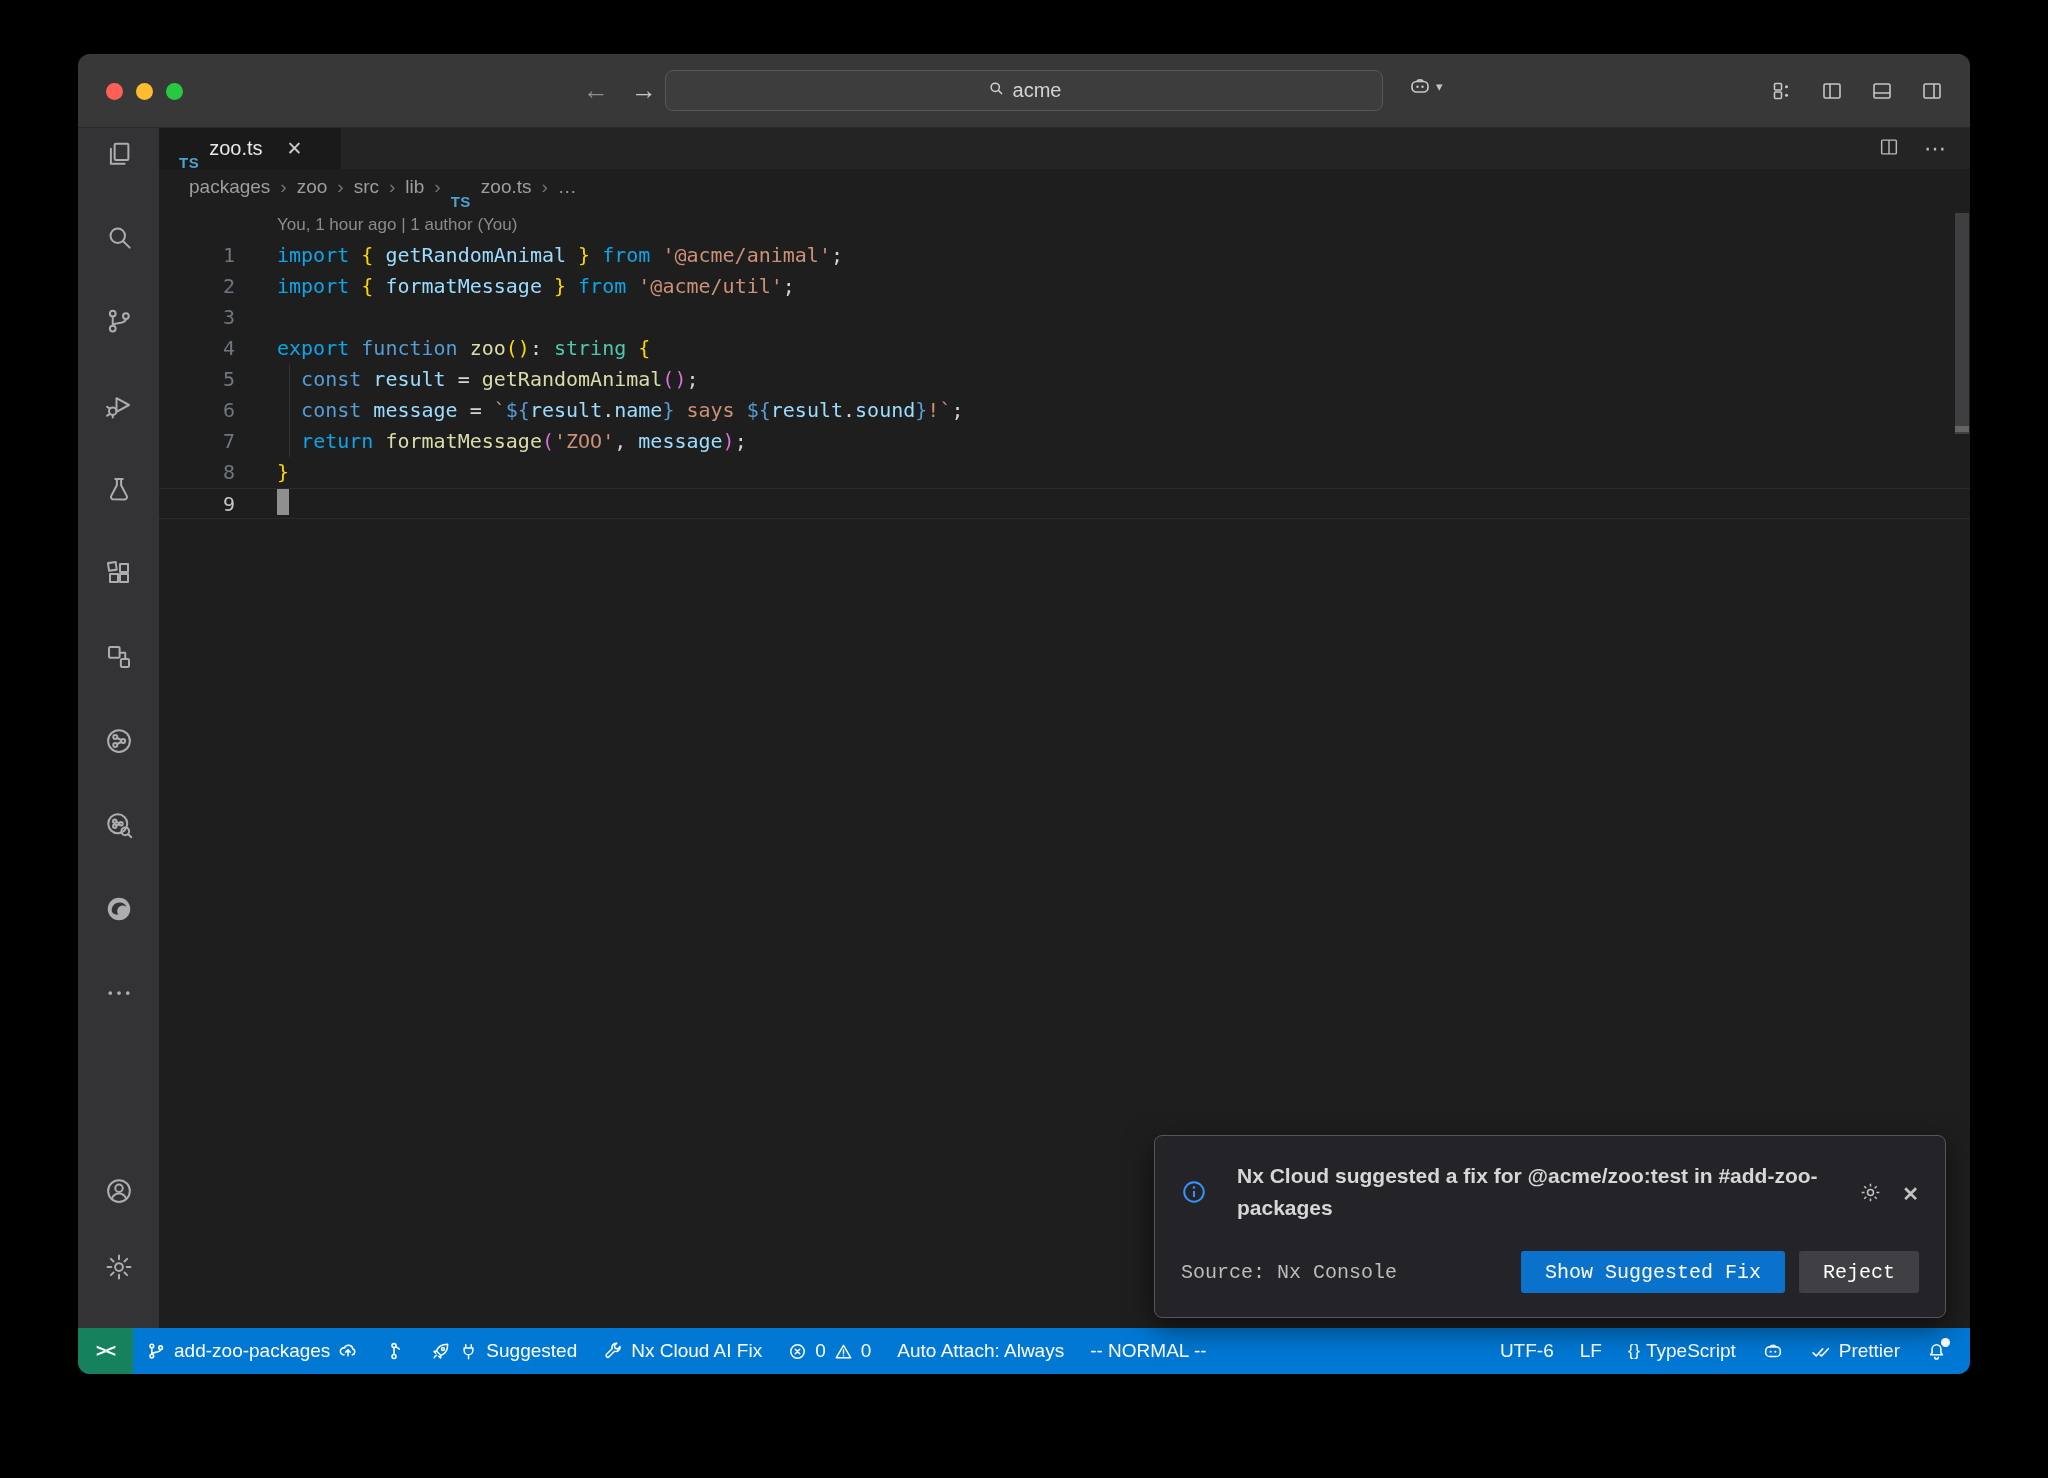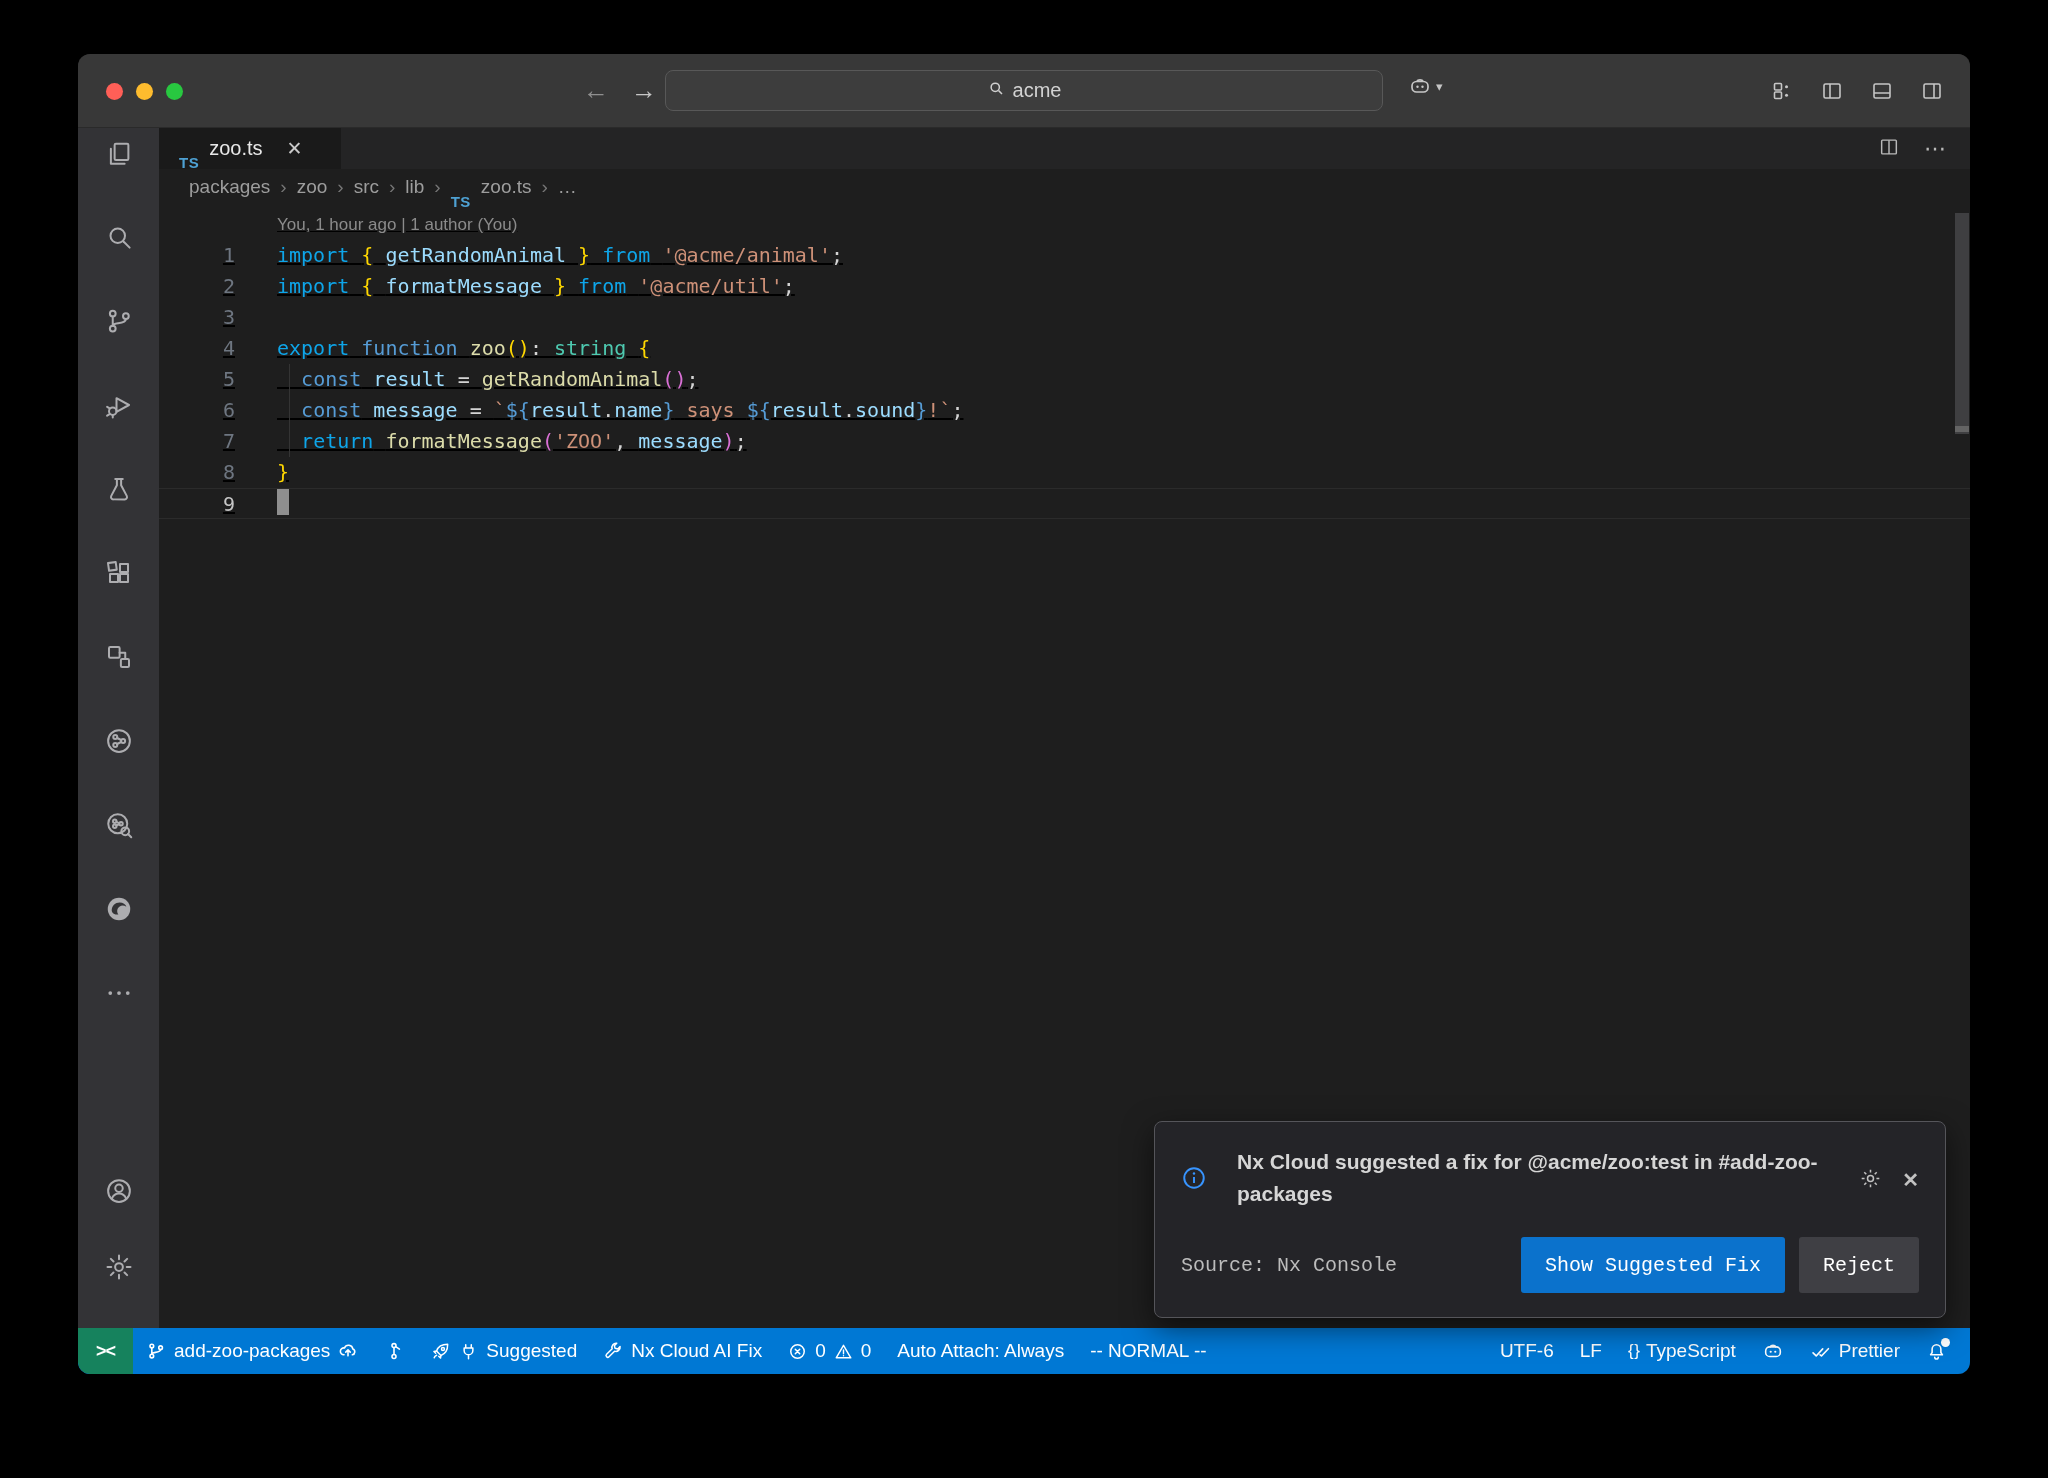--- a/index.html
+++ b/index.html
@@ -47,21 +47,21 @@
   .tab-close { color:#c9c9c9; font-size:19px; margin-left:14px; }
   .strip-rest { flex:1; }
   .strip-actions { display:flex; align-items:center; gap:24px; padding-right:22px; color:#b9b9b9; }
 
   .breadcrumbs { height:36px; flex:0 0 36px; display:flex; align-items:center;
                  padding-left:30px; gap:10px; color:#9d9d9d; font-size:19px; background:#1e1e1e; }
   .crumb-sep { color:#767676; font-size:19px; }
   .crumb-tail { color:#9d9d9d; }
 
   .codearea { position:relative; flex:1; overflow:hidden;
-              font-family:"DejaVu Sans Mono", monospace; font-size:20px; padding-top:4px;text-decoration:underline; }
+              font-family:"DejaVu Sans Mono", monospace; font-size:20px; padding-top:4px; }
   .row { display:flex; height:31px; line-height:31px; white-space:pre; }
   .row.current { border-top:1px solid #2b2b2b; border-bottom:1px solid #2b2b2b; }
   .gutter { width:76px; flex:0 0 76px; text-align:right; color:#6e7681; }
   .row.current .gutter { color:#c6c6c6; }
   .lcontent { padding-left:42px; }
   .blame-row .lcontent { font-family:"Liberation Sans", sans-serif; font-size:17px; color:#8b8b8b; }
   .tk-kw{color:#0ea5e9}.tk-decl{color:#569CD6}.tk-var{color:#9CDCFE}.tk-fn{color:#DCDCAA}
   .tk-str{color:#CE9178}.tk-type{color:#4EC9B0}.tk-b1{color:#FFD700}.tk-b2{color:#DA70D6}
   .tk-punc{color:#D4D4D4}.tk-tpl{color:#569CD6}
   .cursor-block { display:inline-block; width:12px; height:26px; background:#8f8f8f;
@@ -86,21 +86,21 @@
   
   .toast { position:absolute; right:24px; bottom:56px; width:792px; background:#242428;
            border:1px solid #55555a; border-radius:8px; padding:24px 26px 24px 26px;
            box-shadow:0 10px 30px rgba(0,0,0,.55); }
   .toast-head { display:flex; gap:30px; align-items:center;font-weight:bold; }
   .toast-msg { flex:1; color:#d6d6d6; font-size:21px; line-height:1.55; }
   .toast-actions-top { display:flex; gap:20px; align-items:center; color:#c2c2c2; padding-top:4px; }
   .toast-foot { display:flex; align-items:center; margin-top:26px;font-family:Liberation Mono, monospace; }
   .toast-src { color:#bcbcbc; font-size:20px; }
   .toast-btns { margin-left:auto; display:flex; gap:14px; }
-  .btn { height:56px; display:flex; align-items:center; padding:0 24px; font-size:20px;
+  .btn { height:42px; display:flex; align-items:center; padding:0 24px; font-size:20px;
          border-radius:3px; color:#fff; }
   .btn-primary { background:#0b72cc; }
   .btn-secondary { background:#3f3f44; }
 </style>
 </head>
 <body>
 
 <div class="window">
 
   <div class="titlebar">

